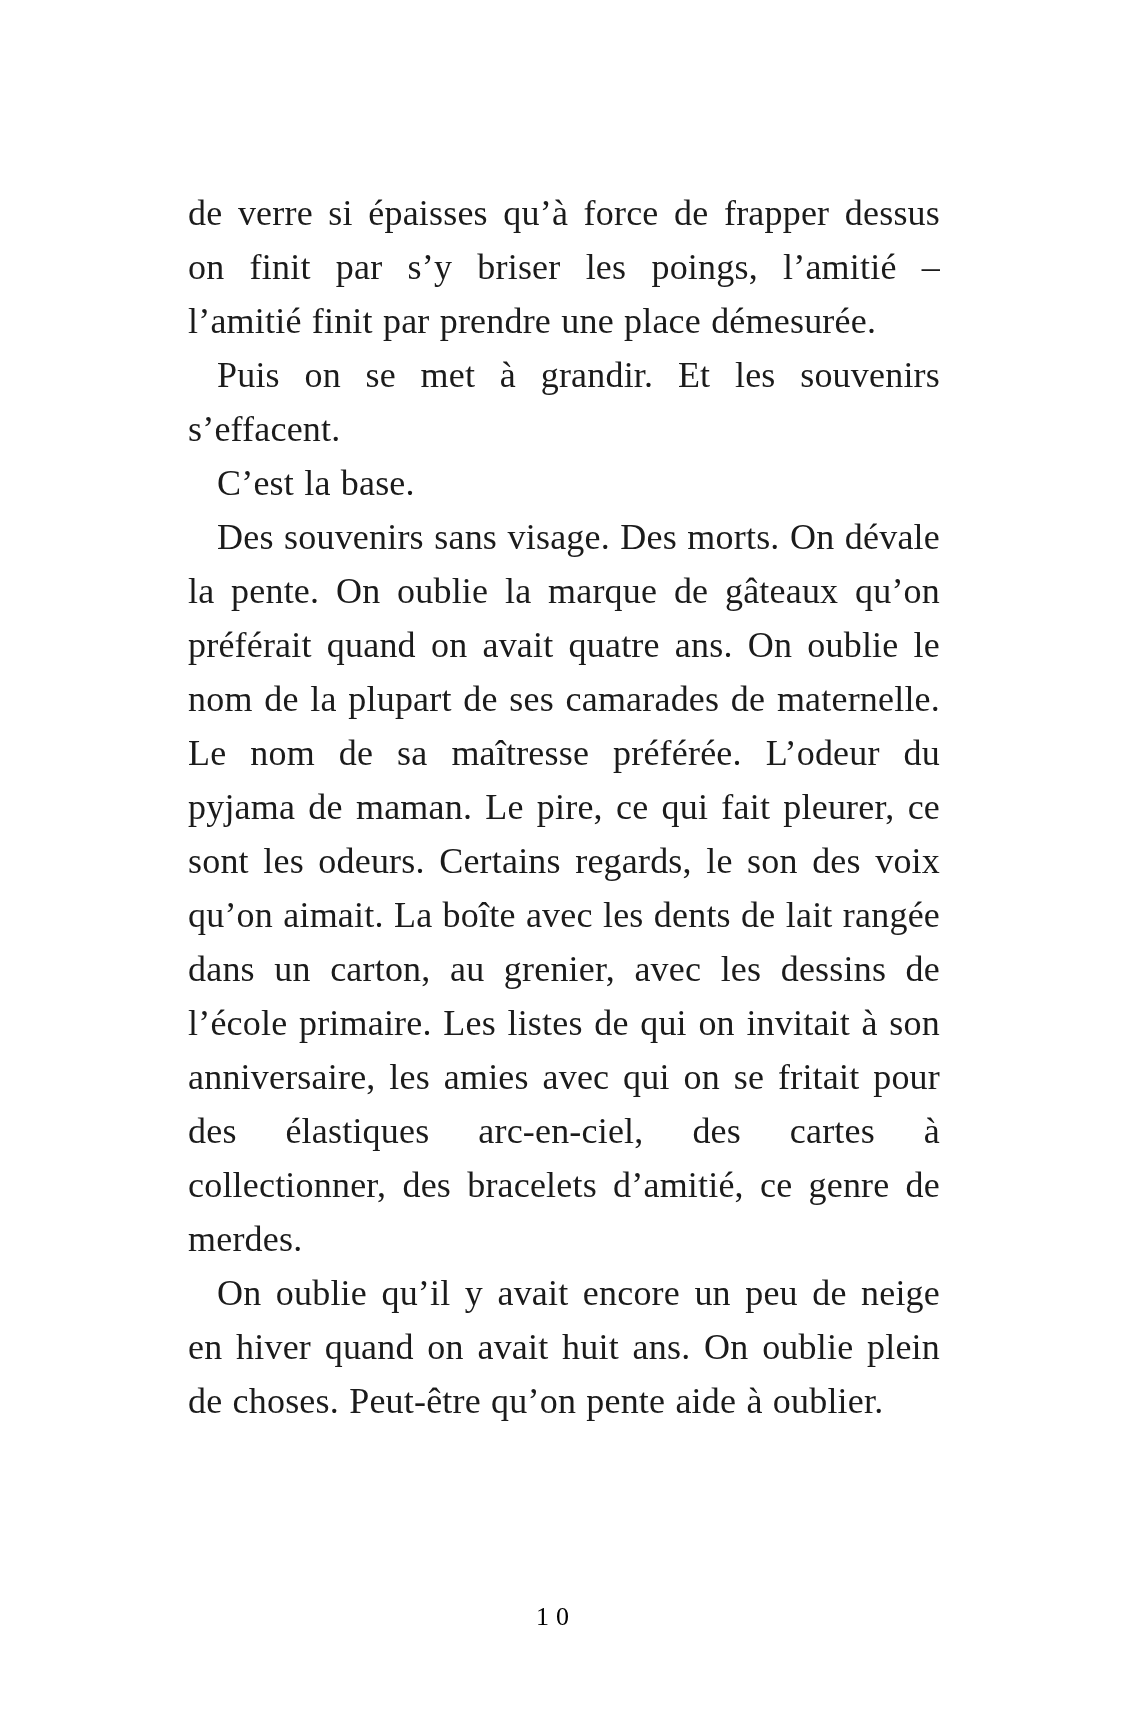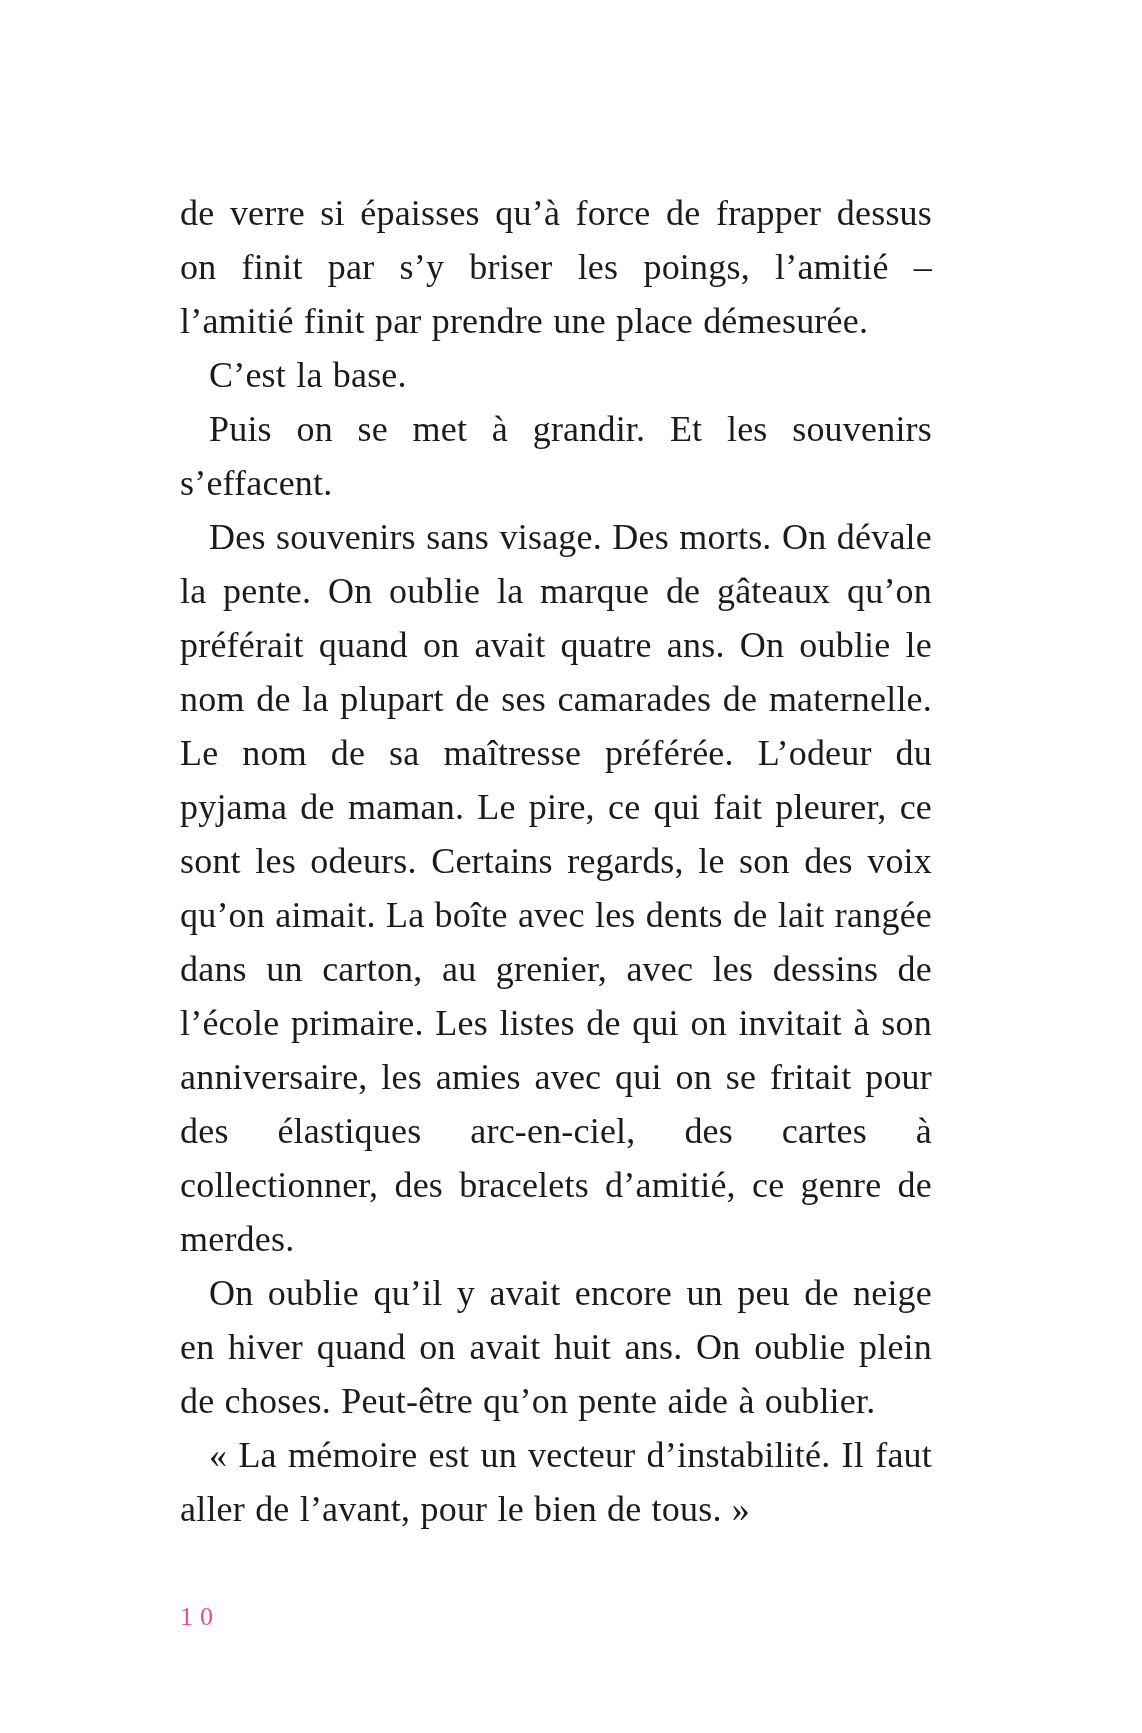--- a/index.html
+++ b/index.html
@@ -11,52 +11,52 @@
     position: relative;
     width: 1142px;
     height: 1733px;
     background: #ffffff;
     overflow: hidden;
     font-family: "Liberation Serif", "DejaVu Serif", serif;
     color: #1b1b1b;
   }
   .text-block {
     position: absolute;
-    left: 180px;
+    left: 188px;
     top: 186px;
     width: 752px;
     font-size: 36px;
     line-height: 54px;
     text-align: justify;
     letter-spacing: 0.2px;
     word-spacing: 1px;
   }
   .text-block p {
     margin: 0;
     padding: 0;
   }
   .text-block p.indent {
     text-indent: 29px;
   }
   .page-number {
     position: absolute;
     left: 180px;
     top: 1602px;
     width: 752px;
+    text-align: center;
     font-size: 26px;
     letter-spacing: 7px;
-    color: #ec4899;
+    color: #000000;
   }
 </style>
 </head>
 <body>
 
 <div class="page">
   <div class="text-block">
     <p>de verre si épaisses qu’à force de frapper dessus on finit par s’y briser les poings, l’amitié – l’amitié finit par prendre une place démesurée.</p>
+    <p class="indent">Puis on se met à grandir. Et les souvenirs s’effacent.</p>
     <p class="indent">C’est la base.</p>
-    <p class="indent">Puis on se met à grandir. Et les souvenirs s’effacent.</p>
     <p class="indent">Des souvenirs sans visage. Des morts. On dévale la pente. On oublie la marque de gâteaux qu’on préférait quand on avait quatre ans. On oublie le nom de la plupart de ses camarades de maternelle. Le nom de sa maîtresse préférée. L’odeur du pyjama de maman. Le pire, ce qui fait pleurer, ce sont les odeurs. Certains regards, le son des voix qu’on aimait. La boîte avec les dents de lait rangée dans un carton, au grenier, avec les dessins de l’école primaire. Les listes de qui on invitait à son anniversaire, les amies avec qui on se fritait pour des élastiques arc-en-ciel, des cartes à collectionner, des bracelets d’amitié, ce genre de merdes.</p>
     <p class="indent">On oublie qu’il y avait encore un peu de neige en hiver quand on avait huit ans. On oublie plein de choses. Peut-être qu’on pente aide à oublier.</p>
-    <p class="indent">« La mémoire est un vecteur d’instabilité. Il faut aller de l’avant, pour le bien de tous. »</p>
   </div>
   <div class="page-number">10</div>
 </div>
 
 </body></html>

